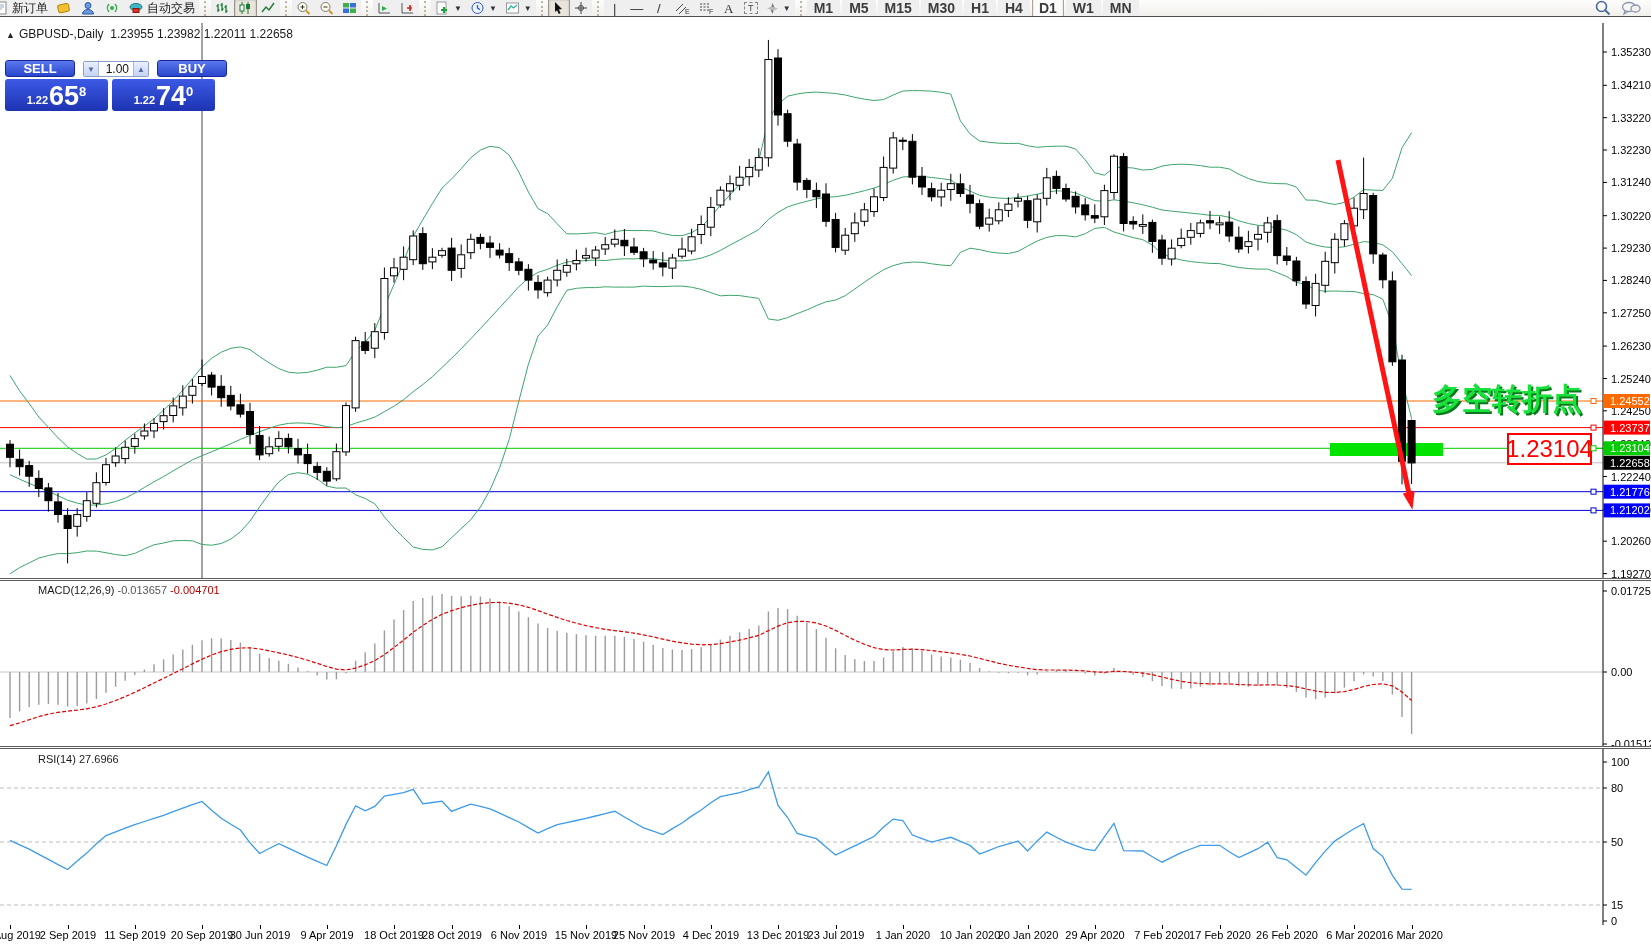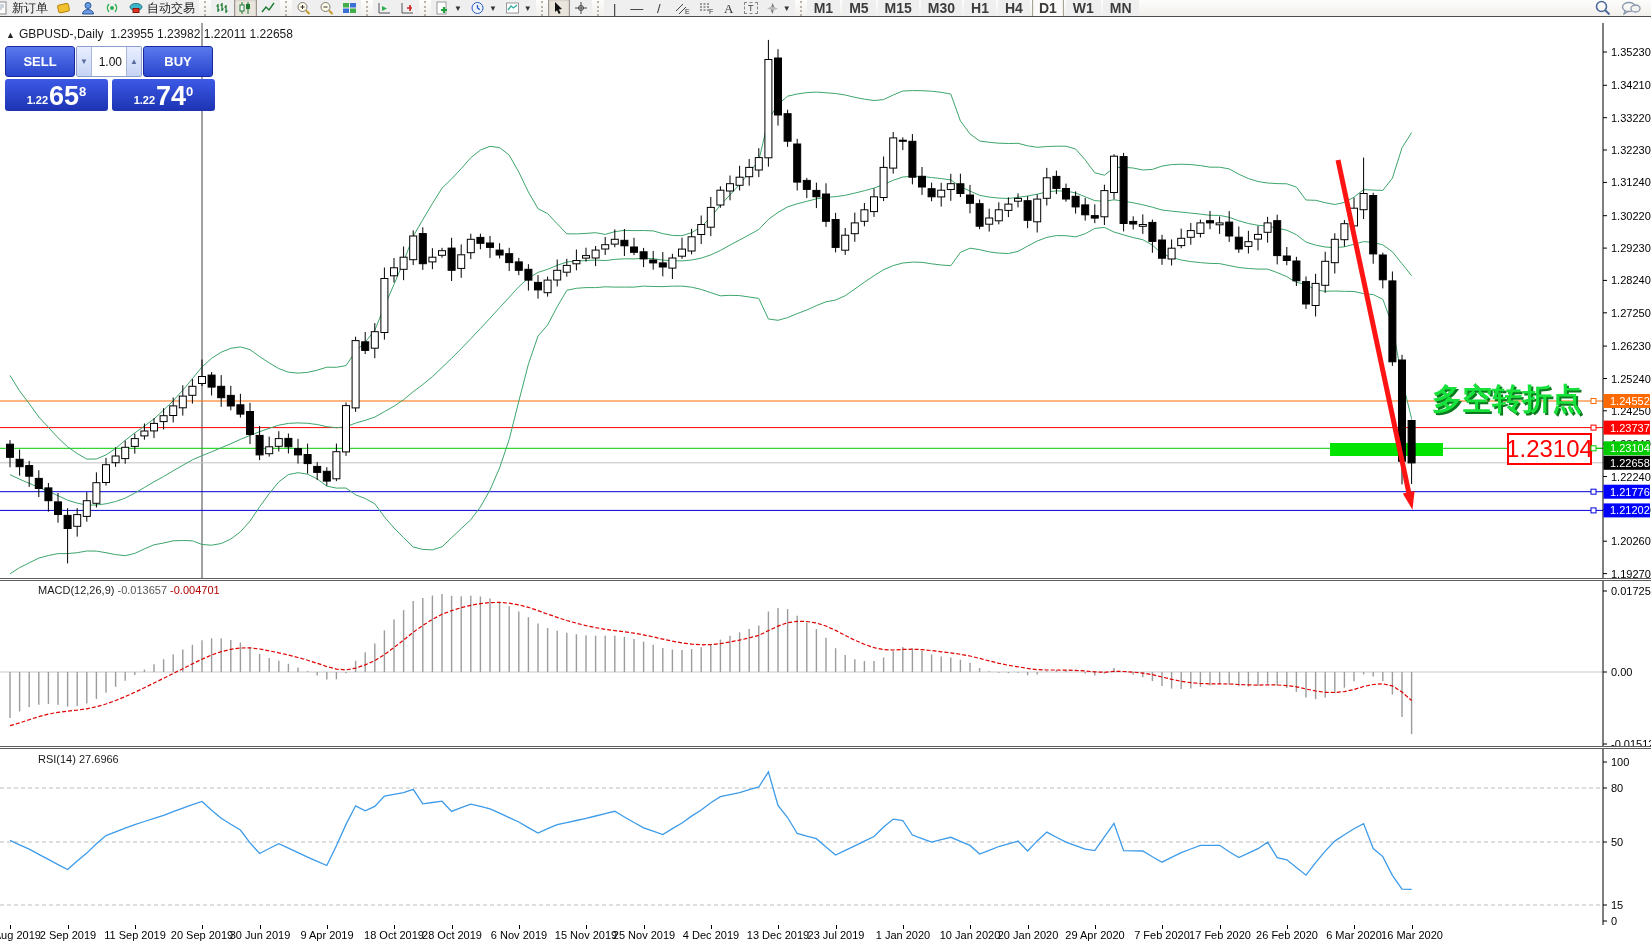--- a/index.html
+++ b/index.html
@@ -35,21 +35,21 @@
 
   .ind-label { position:absolute; left:4px; font-size:11px; color:#1a1a1a; z-index:5;padding-left:34px; }
   #macd-label { top:584px; }
   #rsi-label  { top:753px; }
   .ind-val-gray { color:#555; } .ind-val-red { color:#b30000; }
 
   
   #chart-title { position:absolute; left:6px; top:27px; font-size:12px; color:#1a1a1a; z-index:6; }
   #chart-title .tri { font-size:9px; color:#222; margin-right:4px; }
   #quote-panel { position:absolute; left:5px; top:46px; width:210px; z-index:6; font-family:"Liberation Sans",sans-serif; }
-  .qp-row1 { display:flex; gap:1px; height:31px; }
+  .qp-row1 { display:flex; gap:8px; height:31px;align-items:flex-end; }
   .qp-btn { flex:0 0 70px; border:1px solid #17299a; border-radius:3px; color:#fff; font-size:13px; font-weight:bold;
     background:linear-gradient(#5b79ee,#2945cd); display:flex; align-items:center; justify-content:center; }
   .qp-vol { flex:0 0 66px; display:flex; border:1px solid #8d9ecf; border-radius:2px; background:#fff; overflow:hidden; }
   .qp-step { width:15px; background:linear-gradient(#e9efff,#c6d4f5); color:#5a6aa0; font-size:8px;
     display:flex; align-items:center; justify-content:center; border-right:1px solid #aab7dd; }
   .qp-step:last-child { border-right:none; border-left:1px solid #aab7dd; }
   .qp-volval { flex:1; display:flex; align-items:center; justify-content:flex-end; padding-right:4px; font-size:12px; color:#111; }
   .qp-row2 { display:flex; gap:4px; height:32px; margin-top:2px; }
   .qp-price { flex:1; border-radius:3px; background:linear-gradient(#3d5ae6,#1c33b2); color:#fff;
     display:flex; align-items:flex-end; justify-content:center; padding-bottom:2px; }

